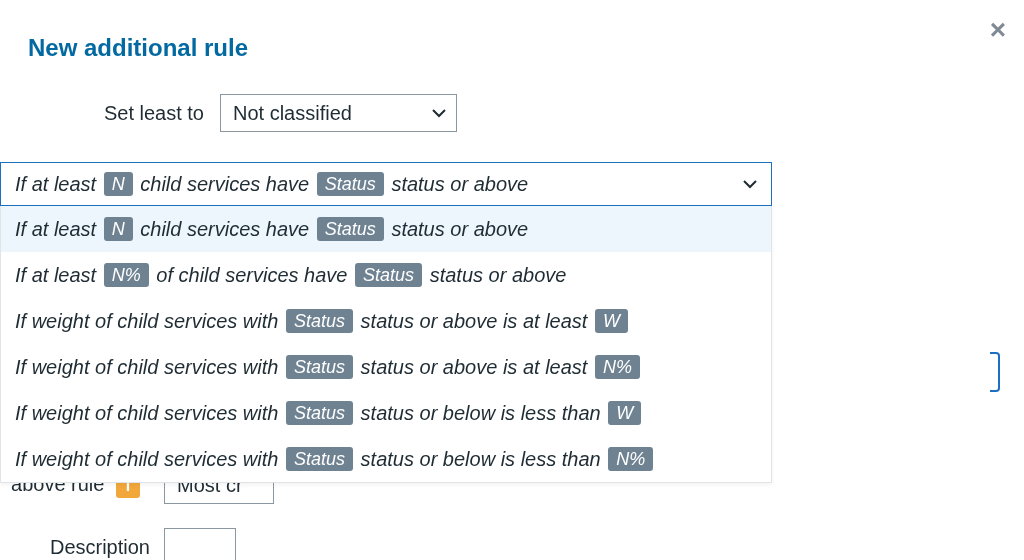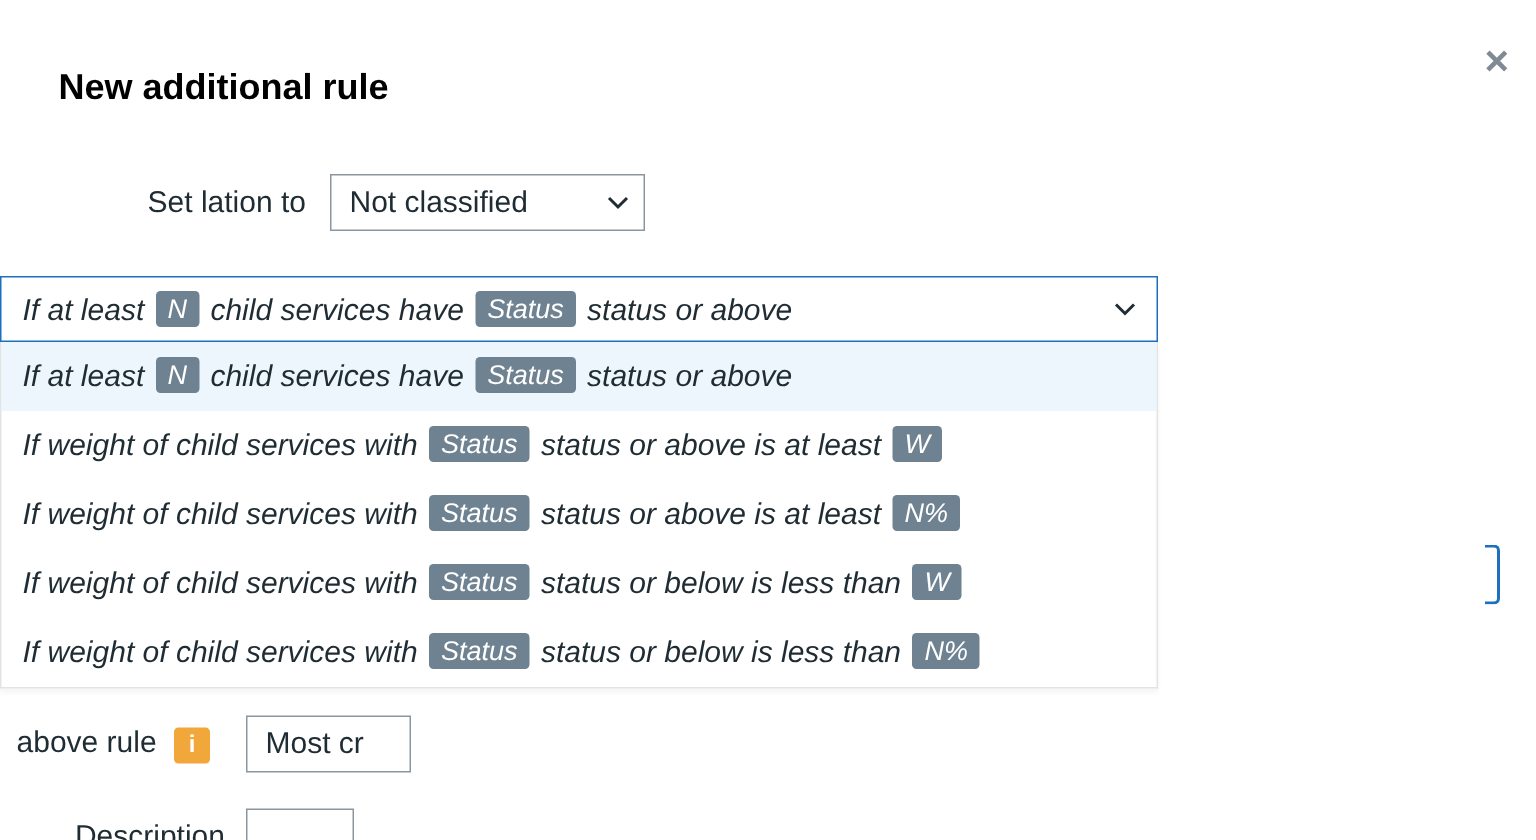--- a/index.html
+++ b/index.html
@@ -22,25 +22,25 @@
     position: absolute;
     top: 8px;
     right: 18px;
     font-size: 28px;
     font-weight: 700;
     color: #7f8a94;
     cursor: pointer;
     user-select: none;
   }
   h2.title {
-    margin: 17px;
+    margin: 6px;
     padding: 28px 0 26px 22px;
     font-size: 24px;
     font-weight: 700;
-    color: #000000;
+    color: #0369a1;
   }
   .form-area {
     position: relative;
   }
   .row {
     display: flex;
     align-items: center;
     margin-bottom: 30px;
   }
   .label-col {
@@ -60,21 +60,21 @@
     justify-content: space-between;
     border: 1px solid #8a97a0;
     background: #fff;
     height: 38px;
     padding: 0 10px 0 12px;
     font-size: 20px;
     color: #1f2c33;
     box-sizing: border-box;
     cursor: pointer;
   }
-  .select-box.small { width: 210px; }
+  .select-box.small { width: 237px; }
   .select-box .chev {
     margin-left: 12px;
   }
   .chev svg { display: block; }
 
   .combo {
     position: relative;
     font-style: italic;
   }
   .combo-display {
@@ -172,21 +172,21 @@
 
 <div class="dialog">
 
   <span class="close-x">×</span>
 
   <h2 class="title">New additional rule</h2>
 
   <div class="form-area">
 
     <div class="row">
-      <div class="label-col">Set lation to</div>
+      <div class="label-col">Set least to</div>
       <div class="field-col">
         <div class="select-box small">
           <span>Not classified</span>
           <span class="chev">
             <svg width="14" height="9" viewBox="0 0 14 9">
                 <path d="M1 1 L7 7 L13 1" fill="none" stroke="#1f2c33" stroke-width="2"></path>
               </svg>
           </span>
         </div>
       </div>
@@ -198,20 +198,21 @@
           <div class="combo-display" id="combo-display">
             <span id="combo-display-text">If at least <span class="token">N</span> child services have <span class="token">Status</span> status or above</span>
             <span class="chev">
               <svg width="14" height="9" viewBox="0 0 14 9">
                   <path d="M1 1 L7 7 L13 1" fill="none" stroke="#1f2c33" stroke-width="2"></path>
                 </svg>
             </span>
           </div>
           <div class="combo-list" id="combo-list">
               <div class="combo-option hl">If at least <span class="token">N</span> child services have <span class="token">Status</span> status or above</div>
+              <div class="combo-option">If at least <span class="token">N%</span> of child services have <span class="token">Status</span> status or above</div>
               <div class="combo-option">If weight of child services with <span class="token">Status</span> status or above is at least <span class="token">W</span></div>
               <div class="combo-option">If weight of child services with <span class="token">Status</span> status or above is at least <span class="token">N%</span></div>
               <div class="combo-option">If weight of child services with <span class="token">Status</span> status or below is less than <span class="token">W</span></div>
               <div class="combo-option">If weight of child services with <span class="token">Status</span> status or below is less than <span class="token">N%</span></div>
             </div>
         </div>
       </div>
     </div>
 
     <div class="row">

